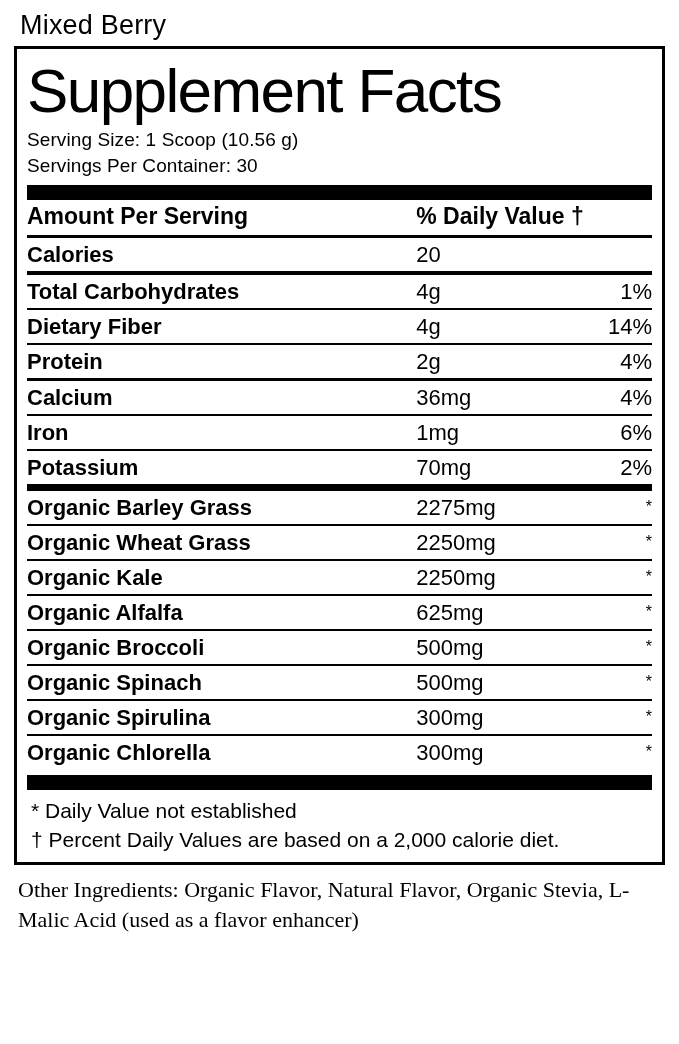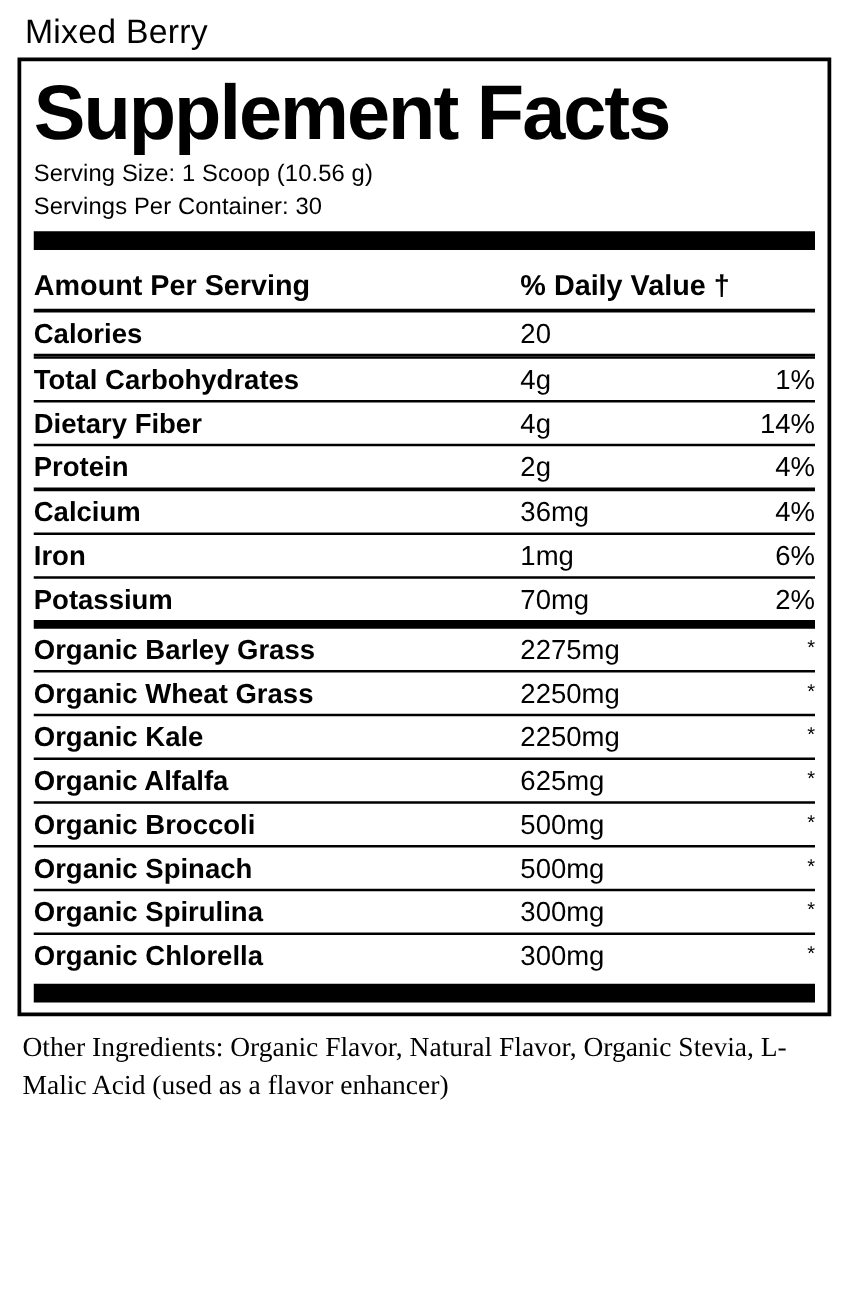--- a/index.html
+++ b/index.html
@@ -29,21 +29,21 @@
   }
   .panel {
     border: 3px solid #000;
     box-sizing: border-box;
     margin-top: 2px;
     padding: 6px 10px 8px 10px;
   }
   .title {
     font-size: 62px;
     line-height: 68px;
-    font-weight: bold;
+    font-weight: normal;
     letter-spacing: -1.6px;
     margin: 2px 0 2px 0;
     white-space: nowrap;
   }
   .serving-line {
     font-size: 19px;
     line-height: 26px;
     letter-spacing: 0.1px;
   }
   .bar-thick {
@@ -64,21 +64,21 @@
   }
   td.name { text-align: left; font-weight: bold; }
   td.amount { text-align: left; padding-right: 8px; white-space: nowrap; }
   td.dv { text-align: right; width: 74px; white-space: nowrap; }
   td.dv.star { font-size: 16px; vertical-align: top; padding-top: 2px; }
 
   tr.head td {
     font-weight: bold;
     font-size: 23px;
     padding-bottom: 5px;
-    padding-top: 15px;
+    padding-top: 3px;
   }
   tr.sep-thin td { padding: 0; }
   tr.sep-thin td div { height: 2px; background: #000; }
   tr.sep-med td { padding: 0; }
   tr.sep-med td div { height: 3px; background: #000; }
   tr.sep-heavy td { padding: 0; }
   tr.sep-heavy td div { height: 7px; background: #000; }
 
   .indent { padding-left: 20px; }
 
@@ -287,18 +287,22 @@
         <tr>
           <td class="name">Organic Chlorella</td>
           <td class="amount">300mg</td>
           <td class="dv star">*</td>
         </tr>
       </tbody>
     </table>
 
     <div class="bar-thick"></div>
 
+    <div class="footnotes">
+      <div>* Daily Value not established</div>
+      <div>† Percent Daily Values are based on a 2,000 calorie diet.</div>
+    </div>
 
   </div>
 
   <div class="other">Other Ingredients: Organic Flavor, Natural Flavor, Organic Stevia, L-Malic Acid (used as a flavor enhancer)</div>
 
 </div>
 
 </body></html>

